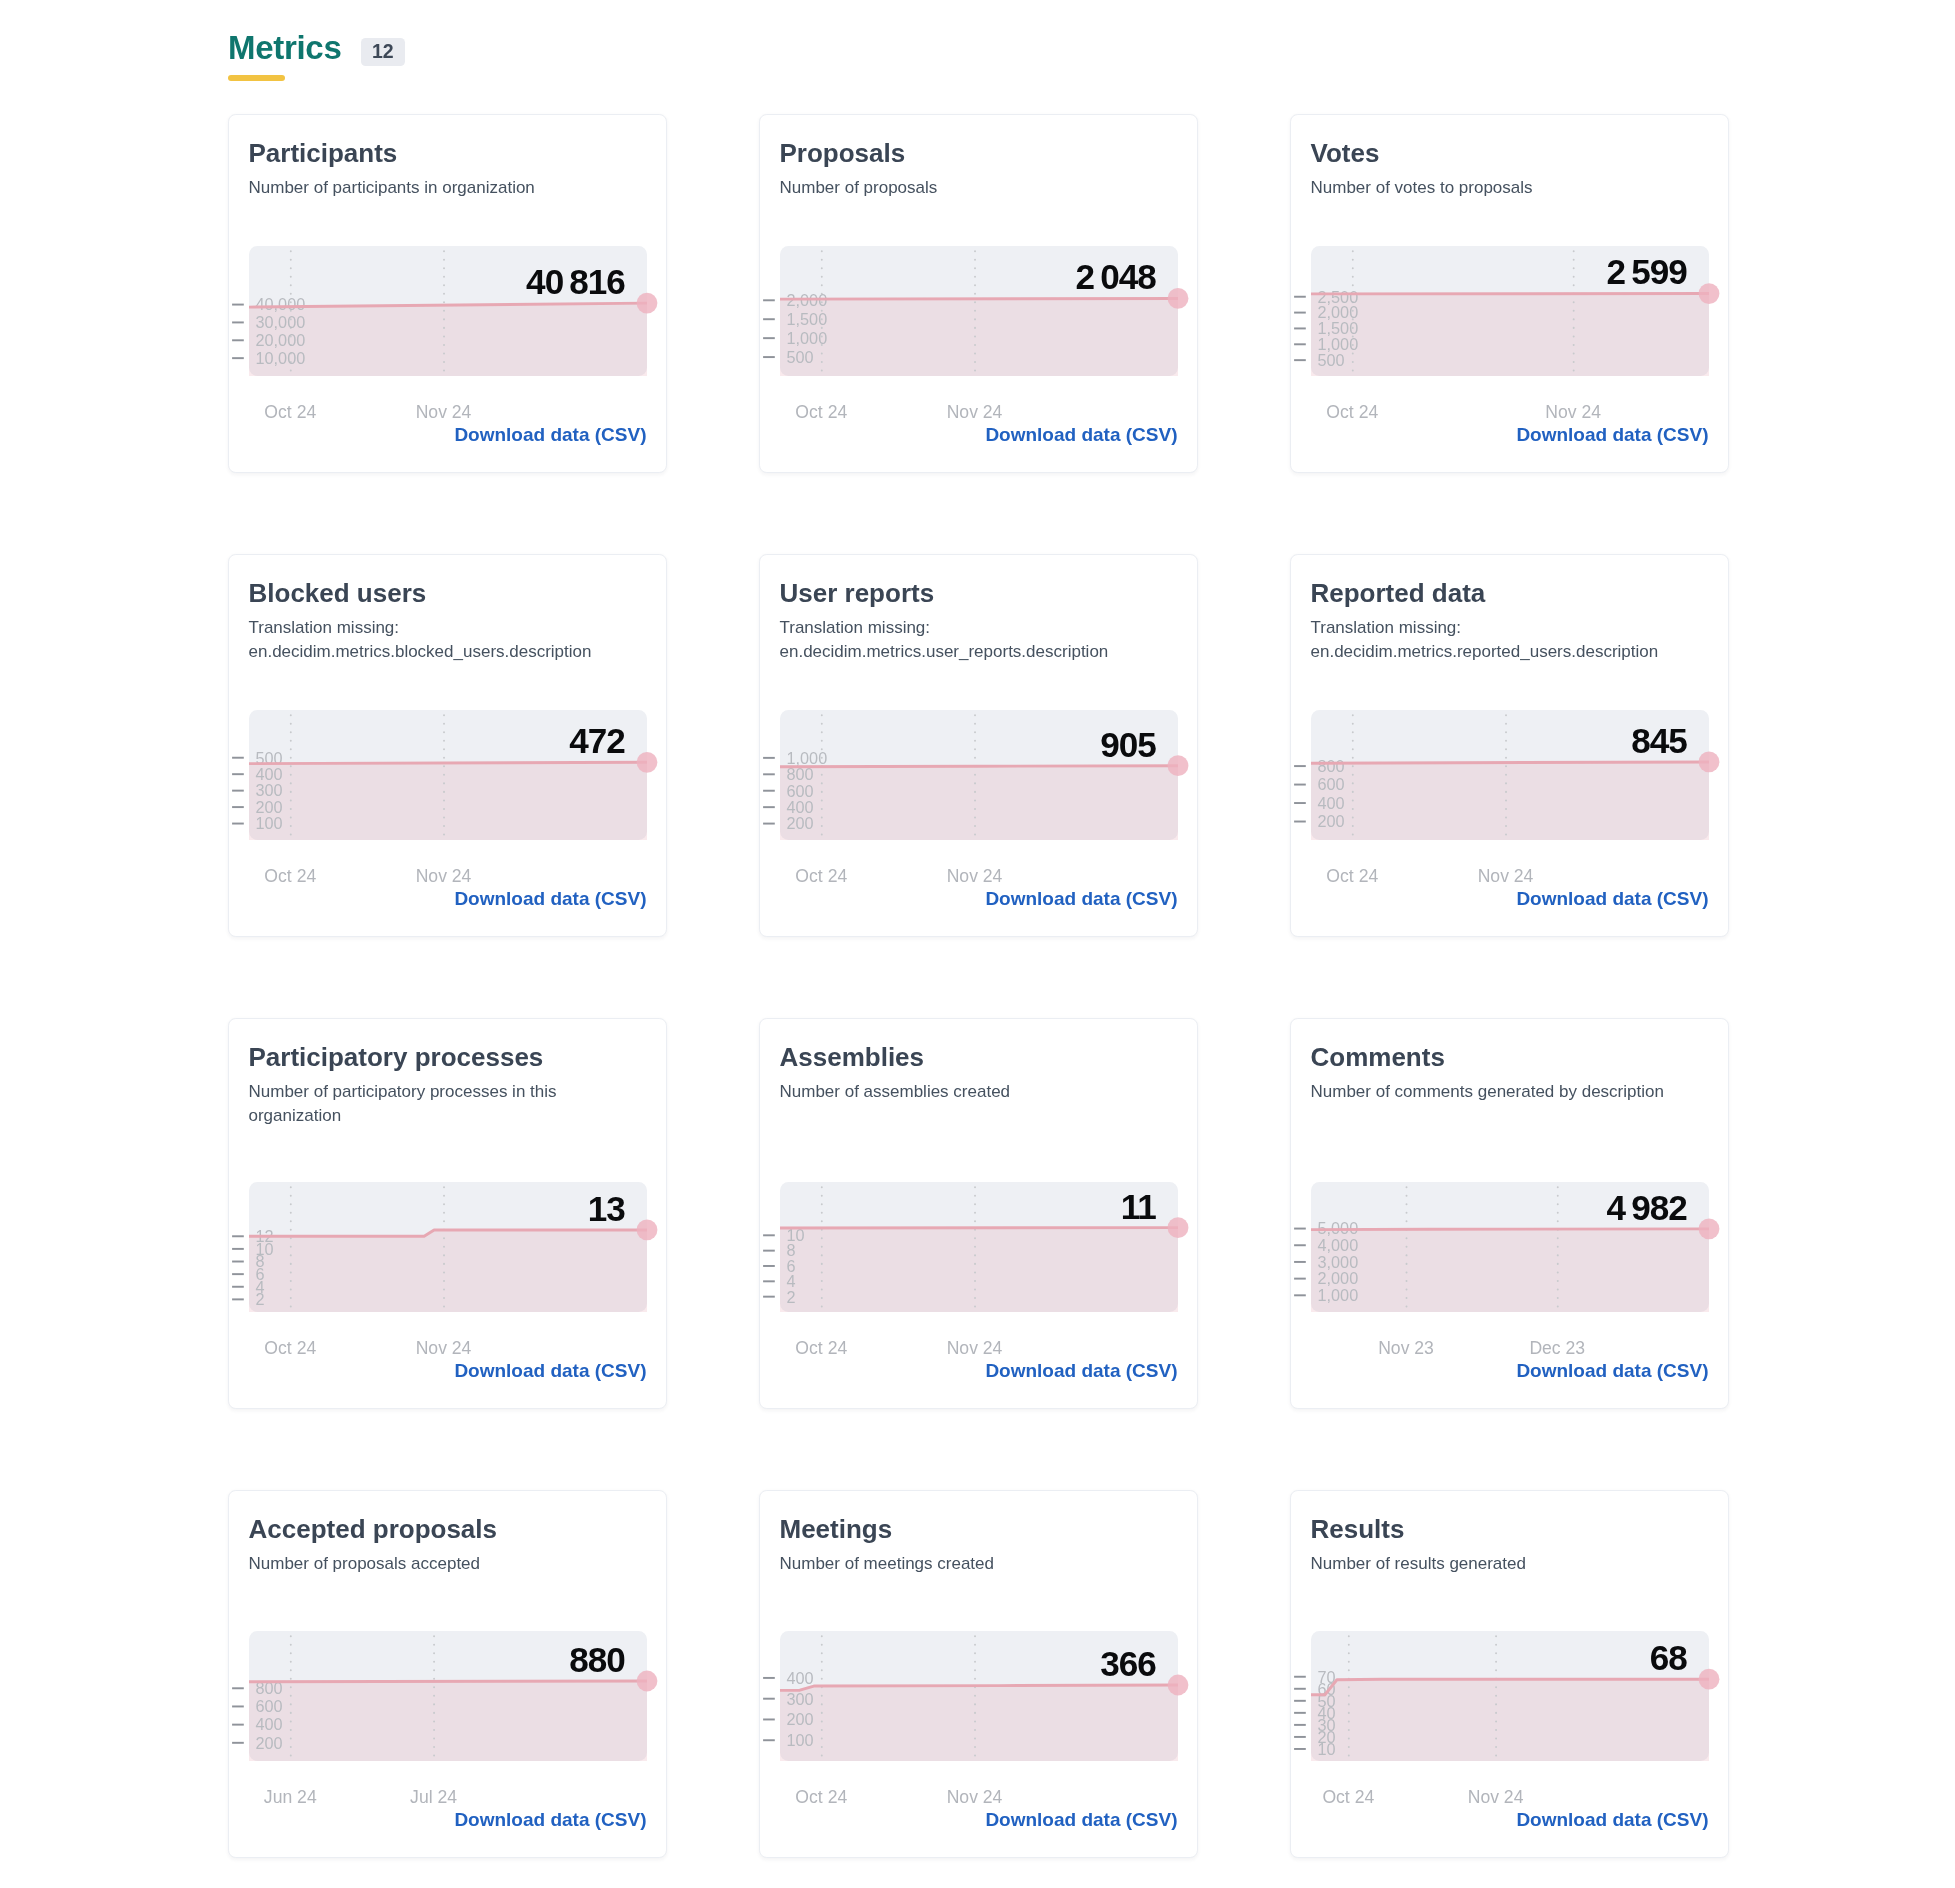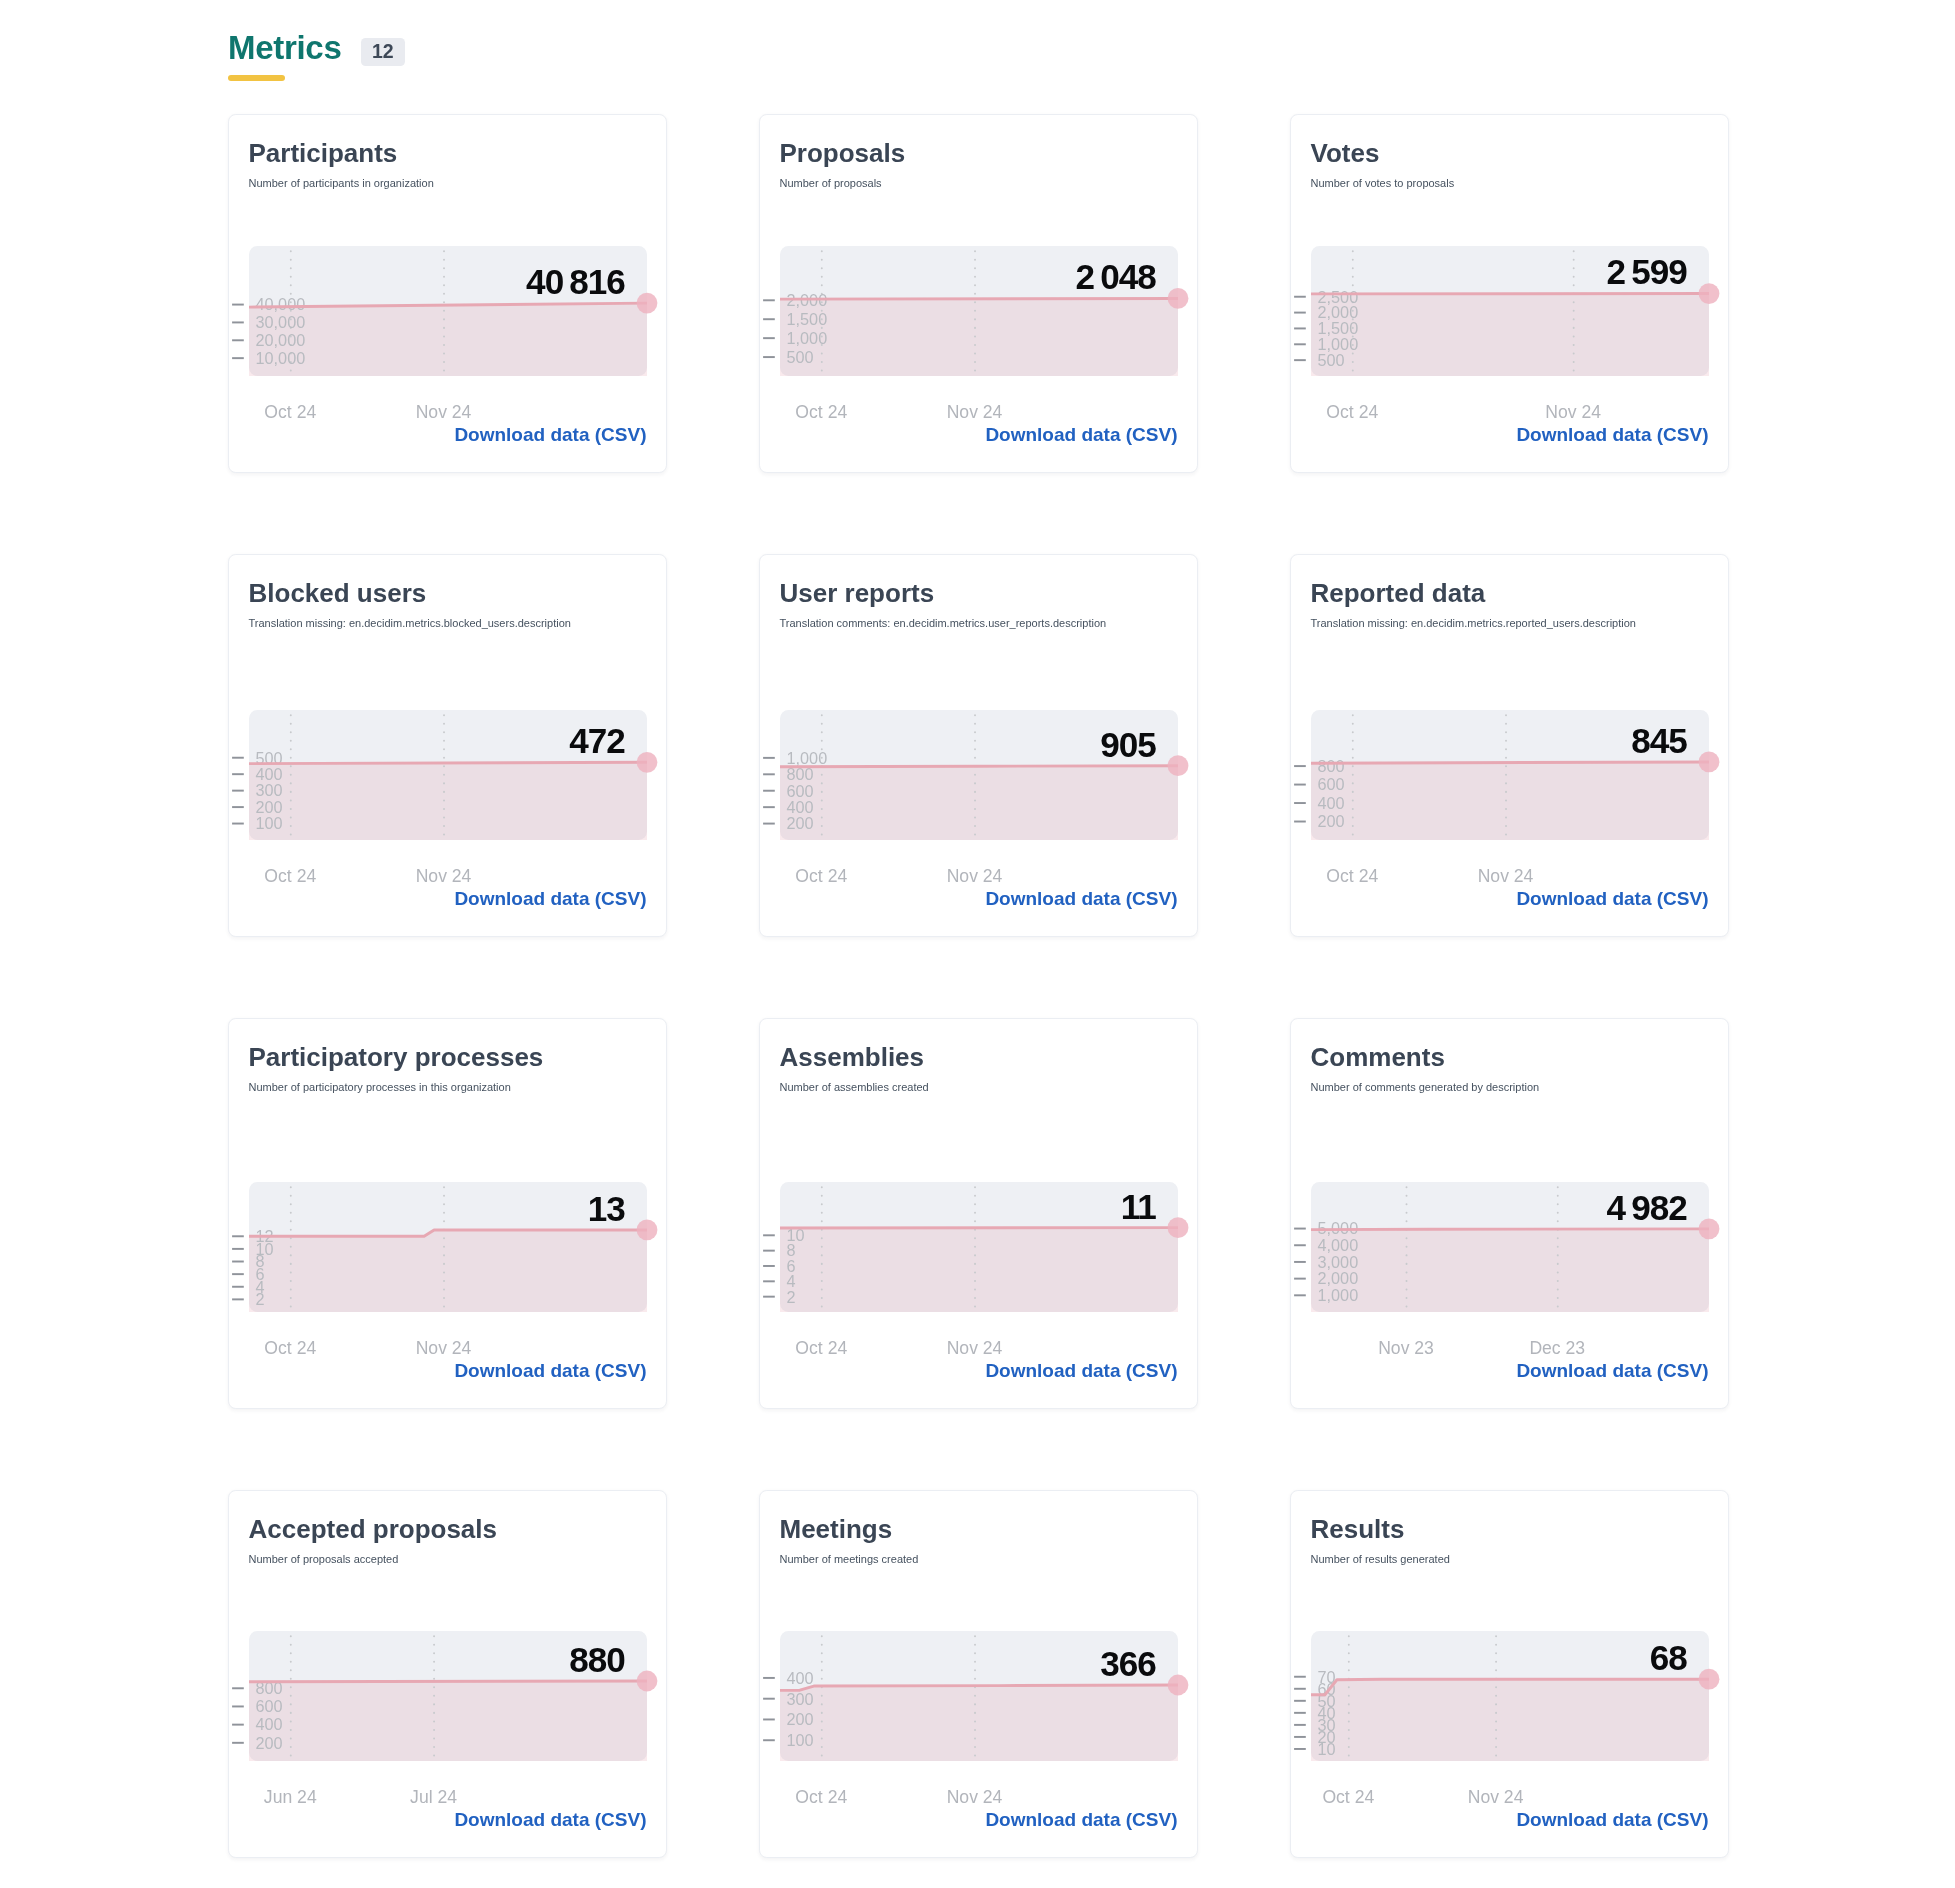--- a/index.html
+++ b/index.html
@@ -24,21 +24,21 @@
     column-gap:92px;row-gap:81px;
   }
   .card{
     box-sizing:border-box;
     background:#fff;border:1.3px solid #ebeef3;border-radius:7.8px;
     box-shadow:0 1.3px 3.9px rgba(35,45,60,0.05);
     padding:22px 19.5px 26px 19.5px;
     display:flex;flex-direction:column;
   }
   .card-title{font-size:26px;font-weight:700;color:#3a4554;margin:0 0 6.5px 0;line-height:1.25;}
-  .card-desc{font-size:11px;font-weight:400;color:#45515f;margin:0;line-height:1.42;}
+  .card-desc{font-size:17px;font-weight:400;color:#45515f;margin:0;line-height:1.42;}
   .chart-block{margin-top:auto;}
   .chart{position:relative;height:130px;}
   .chart svg{display:block;width:100%;height:130px;overflow:visible;}
   .xlabels{position:relative;height:33px;}
   .xlabels span{
     position:absolute;top:26px;transform:translateX(-50%);
     font-size:17.6px;color:#b2b5bb;white-space:nowrap;
   }
   .link-row{text-align:right;margin-top:15.6px;}
   .csv-link{color:#2161c1;font-size:19px;font-weight:700;text-decoration:none;cursor:pointer;}
@@ -187,21 +187,21 @@
             <span style="left: 49%;">Nov 24</span>
           </div>
     </div>
     <div class="link-row">
       <a class="csv-link" href="#">Download data (CSV)</a>
     </div>
   </div>
 
   <div class="card">
     <h2 class="card-title">User reports</h2>
-    <p class="card-desc">Translation comments: en.decidim.metrics.user_reports.description</p>
+    <p class="card-desc">Translation missing: en.decidim.metrics.user_reports.description</p>
     <div class="chart-block">
       <div class="chart">
             <svg viewBox="0 0 612 200" preserveAspectRatio="none">
               <rect x="0" y="0" width="612" height="200" rx="13" fill="#eef0f4"></rect>
               <path d="M 0.0,87.3 L 306.0,86.5 L 612.0,85.7 L 612,200 L 0,200 Z" fill="rgba(226,160,173,0.22)"></path>
               <line x1="64.25999999999999" x2="64.25999999999999" y1="8" y2="192" stroke="#c8cacd" stroke-width="3" stroke-dasharray="0.1 13" stroke-linecap="round"></line>
               <line x1="299.88" x2="299.88" y1="8" y2="192" stroke="#c8cacd" stroke-width="3" stroke-dasharray="0.1 13" stroke-linecap="round"></line>
               <line x1="-26" x2="-8" y1="73.65761212886923" y2="73.65761212886923" stroke="#8f939a" stroke-width="3"></line>
               <text x="10" y="82.65761212886923" fill="#b8bbc0" font-size="25">1,000</text>
               <line x1="-26" x2="-8" y1="98.9260897030954" y2="98.9260897030954" stroke="#8f939a" stroke-width="3"></line>

